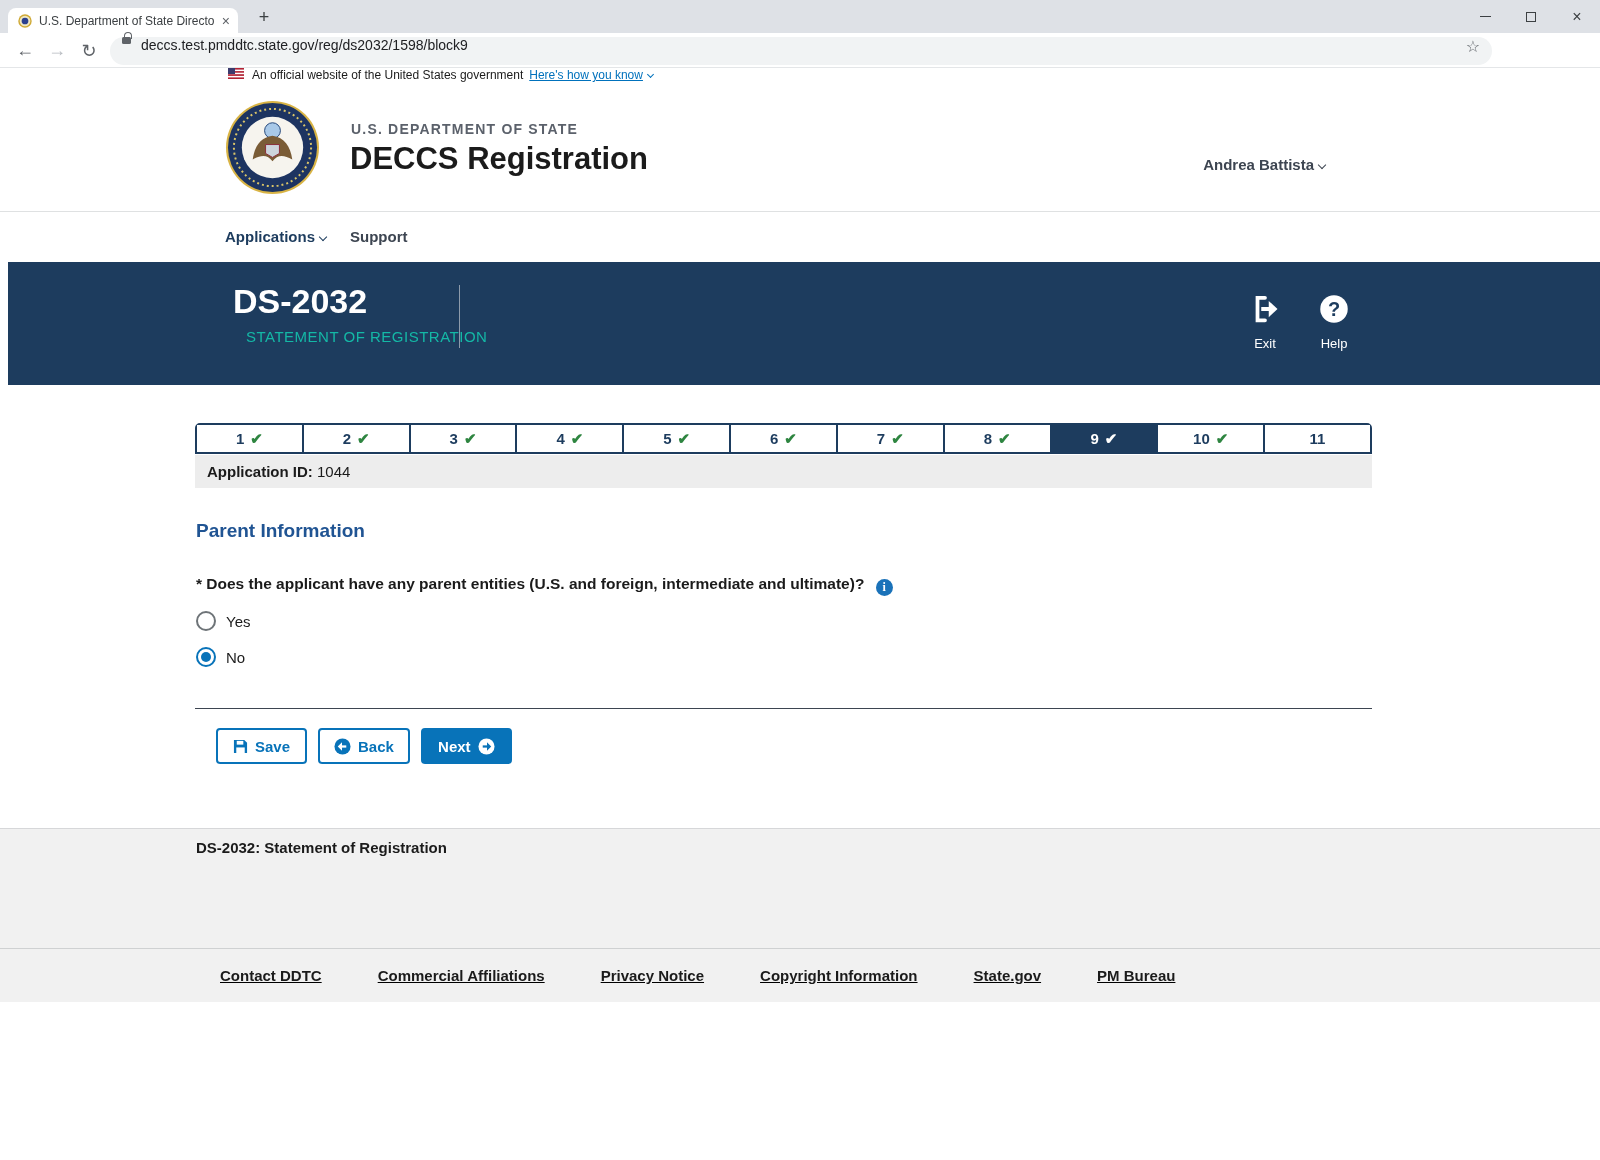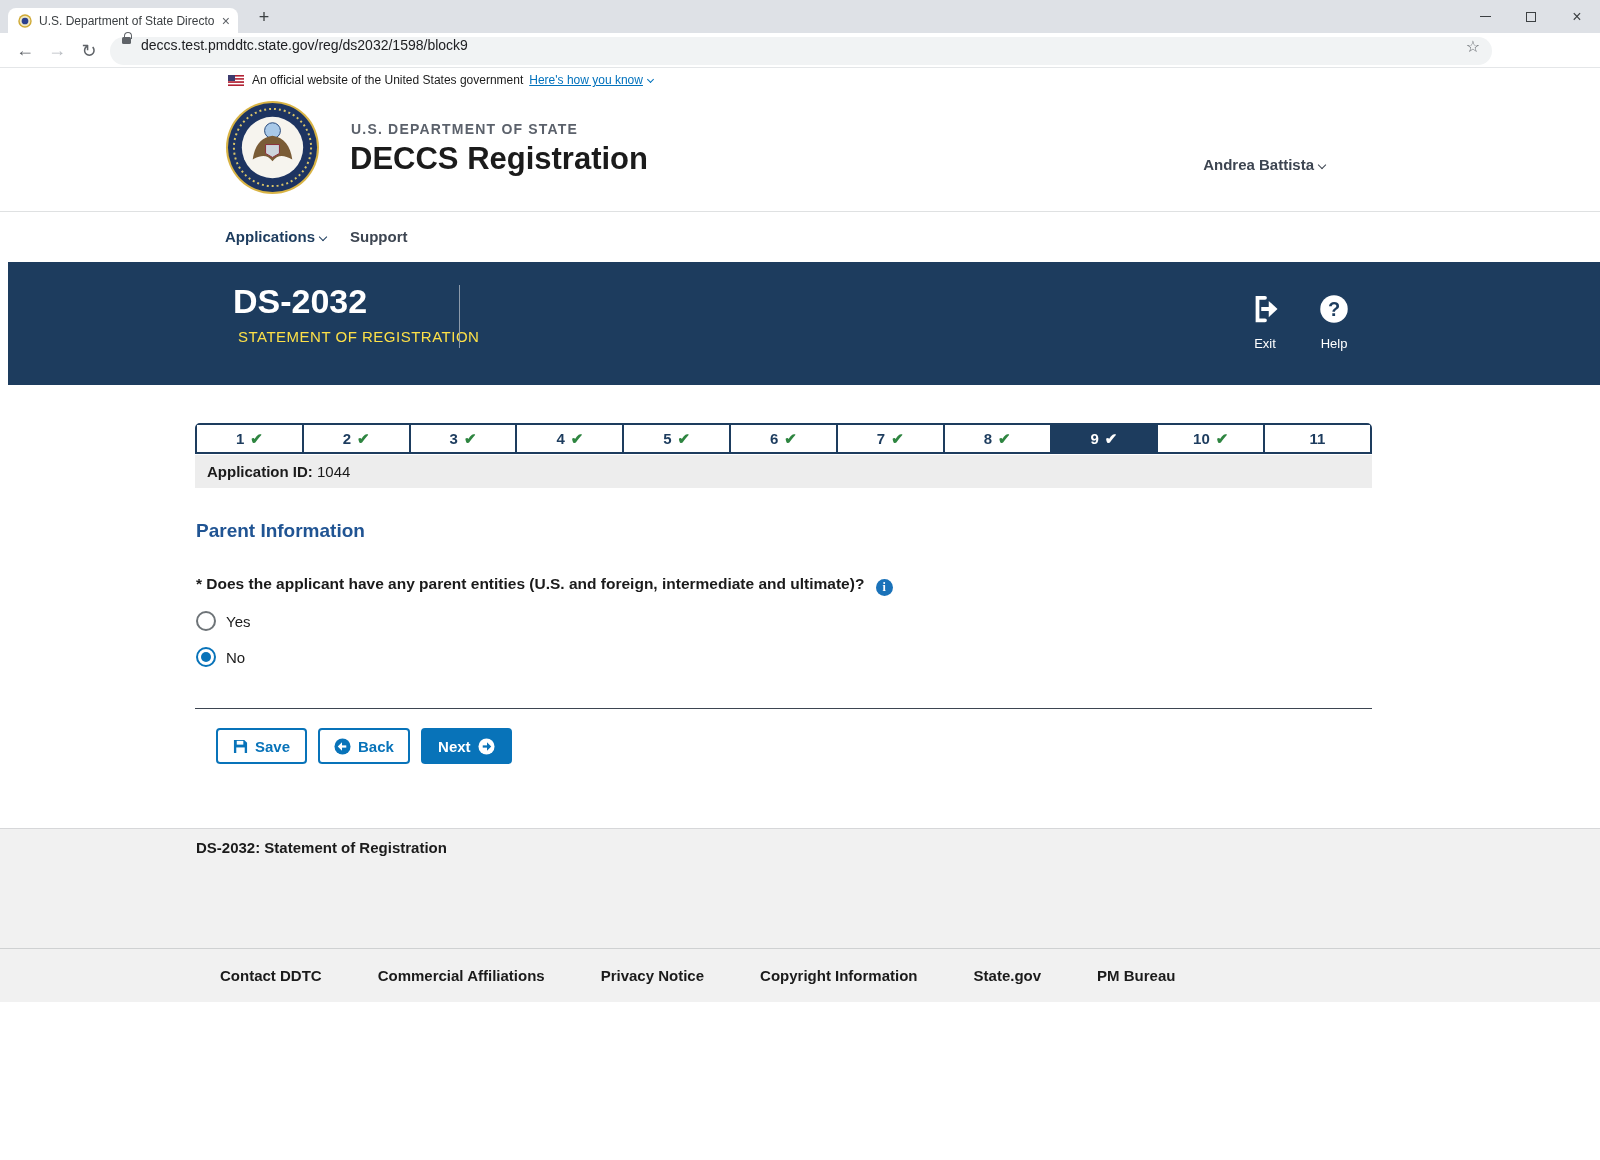--- a/index.html
+++ b/index.html
@@ -36,21 +36,21 @@
             background:#5f6368; overflow:hidden; }
   .avatar:before { content:""; position:absolute; left:7.5px; top:4px; width:8px; height:8px;
                    border-radius:50%; background:#fff; }
   .avatar:after { content:""; position:absolute; left:3.5px; top:14px; width:16px; height:10px;
                   border-radius:50%; background:#fff; }
   .dots { position:absolute; left:1536px; top:36px; width:24px; height:28px; font-size:16px;
           color:#5f6368; text-align:center; line-height:28px; }
 
   
   .govbanner { position:absolute; top:68px; left:0; width:1600px; height:24px; background:#fff;
-               display:flex; align-items:center; padding-left:228px; font-size:12px; color:#1b1b1b; }
+               display:flex; padding-left:228px; font-size:12px; color:#1b1b1b; }
   .govbanner .flag { margin-right:8px; display:inline-flex; }
   .gov-link { color:#0071bc; text-decoration:underline; margin-left:6px; }
   .chev { display:inline-block; width:6px; height:6px; border-right:1.5px solid currentColor;
           border-bottom:1.5px solid currentColor; transform:rotate(45deg); margin:0 0 2px 5px; }
   .gov-link .chev { width:5px; height:5px; }
 
   
   .siteheader { position:absolute; top:92px; left:0; width:1600px; height:119px; background:#fff; }
   .seal { position:absolute; left:225px; top:8px; }
   .agency { position:absolute; left:351px; top:29px; font-size:14px; font-weight:bold; color:#5b616b;
@@ -61,21 +61,21 @@
   .header-rule { position:absolute; top:211px; left:0; width:1600px; height:1px; background:#dfe1e2; }
 
   .navrow { position:absolute; top:212px; left:0; width:1600px; height:50px; background:#fff; }
   .nav-apps { position:absolute; left:225px; top:16px; font-size:15px; font-weight:bold; color:#1d3c5e; }
   .nav-apps .chev { border-color:#1d3c5e; }
   .nav-support { position:absolute; left:350px; top:16px; font-size:15px; font-weight:bold; color:#3d4551; }
 
   
   .formbanner { position:absolute; top:262px; left:0; width:1600px; height:123px; background:#1d3c5e;margin-left:8px; }
   .form-number { position:absolute; left:225px; top:20px; font-size:34px; font-weight:bold; color:#fff; }
-  .form-name { position:absolute; left:230px; top:66px; font-size:15px; color:#fde047; letter-spacing:0.5px; }
+  .form-name { position:absolute; left:238px; top:66px; font-size:15px; color:#14b8a6; letter-spacing:0.5px; }
   .form-divider { position:absolute; left:451px; top:23px; width:1px; height:63px; background:#8d9bab; }
   .banner-action { position:absolute; top:32px; width:60px; text-align:center; color:#fff; }
   .banner-action .lbl { display:block; margin-top:8px; font-size:13px; }
   .exit-action { left:1227px; }
   .help-action { left:1296px; }
 
   
   .steps { position:absolute; top:423px; left:195px; width:1177px; height:31px; display:flex;
            border:2px solid #1d3c5e; border-radius:5px 5px 0 0; background:#fff; }
   .step { flex:1; display:flex; align-items:center; justify-content:center; gap:6px;
@@ -110,21 +110,21 @@
          justify-content:center; gap:7px; font-size:15px; font-weight:bold; padding:0 14px; }
   .btn-outline { background:#fff; border:2px solid #0873b9; color:#0873b9; }
   .btn-primary { background:#0873b9; border:2px solid #0873b9; color:#fff; }
 
   
   .forminfo { position:absolute; top:828px; left:0; width:1600px; height:120px; background:#f1f1f1;
               border-top:1px solid #d6d7d9; padding:10px 0 0 196px; font-size:15px; color:#1b1b1b; }
   .forminfo .t { font-weight:bold; margin-bottom:6px; }
   .forminfo p { margin-bottom:6px; line-height:16px; }
   .linksrow { position:absolute; top:948px; left:0; width:1600px; height:54px; background:#f1f1f1;
-              border-top:1px solid #cfd1d2; display:flex; align-items:center; padding-left:220px; gap:56px; }
+              border-top:1px solid #cfd1d2; display:flex; align-items:center; padding-left:220px; gap:56px;text-decoration:underline; }
   .linksrow span { font-size:15px; font-weight:bold; color:#1b1b1b; white-space:nowrap; }
   .bottomfooter { position:absolute; top:1002px; left:0; width:1600px; height:110px; background:#d6d7d9; }
   .ddtc-logo { position:absolute; left:196px; top:25px; }
   .orgname { position:absolute; left:258px; top:37px; font-size:19px; font-weight:bold; color:#205493; }
   .build { position:absolute; left:1295px; top:42px; font-size:12.5px; color:#3d4551; }
 </style>
 </head>
 <body>
 
 <div class="page">

